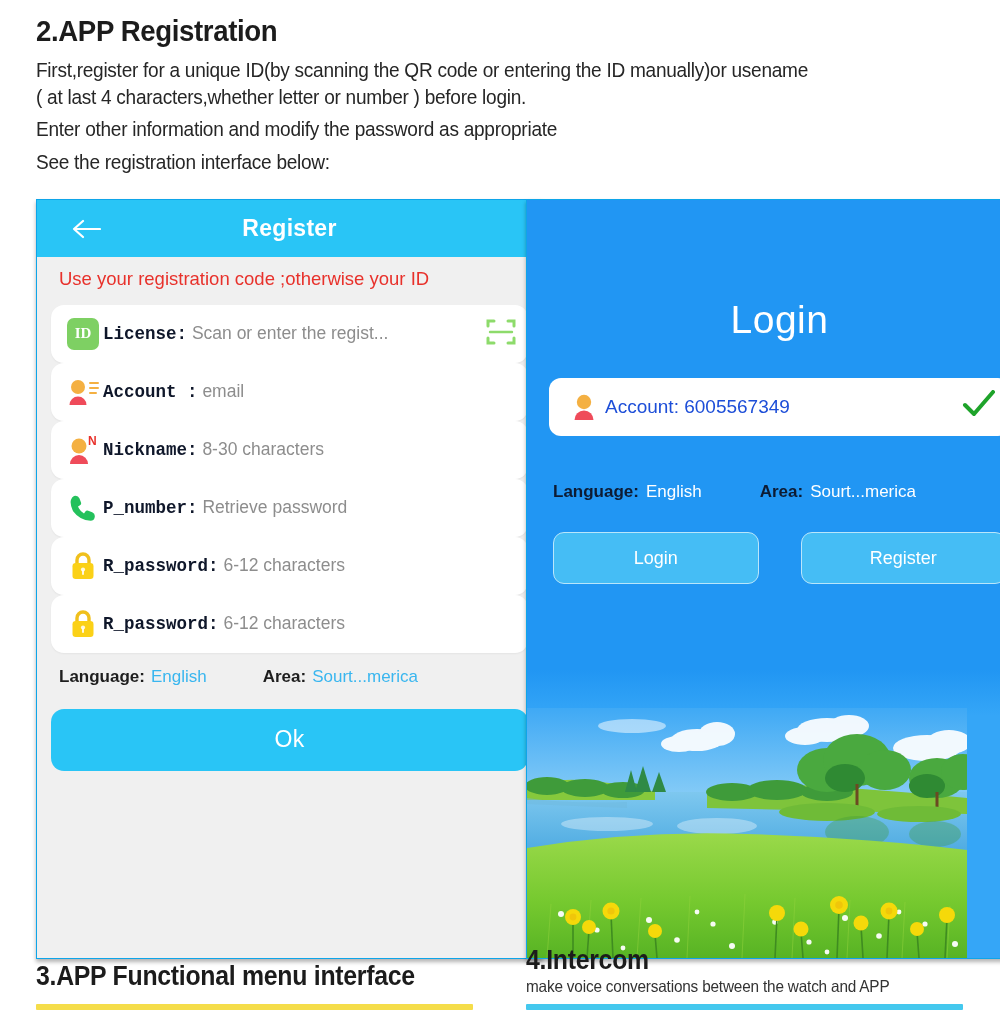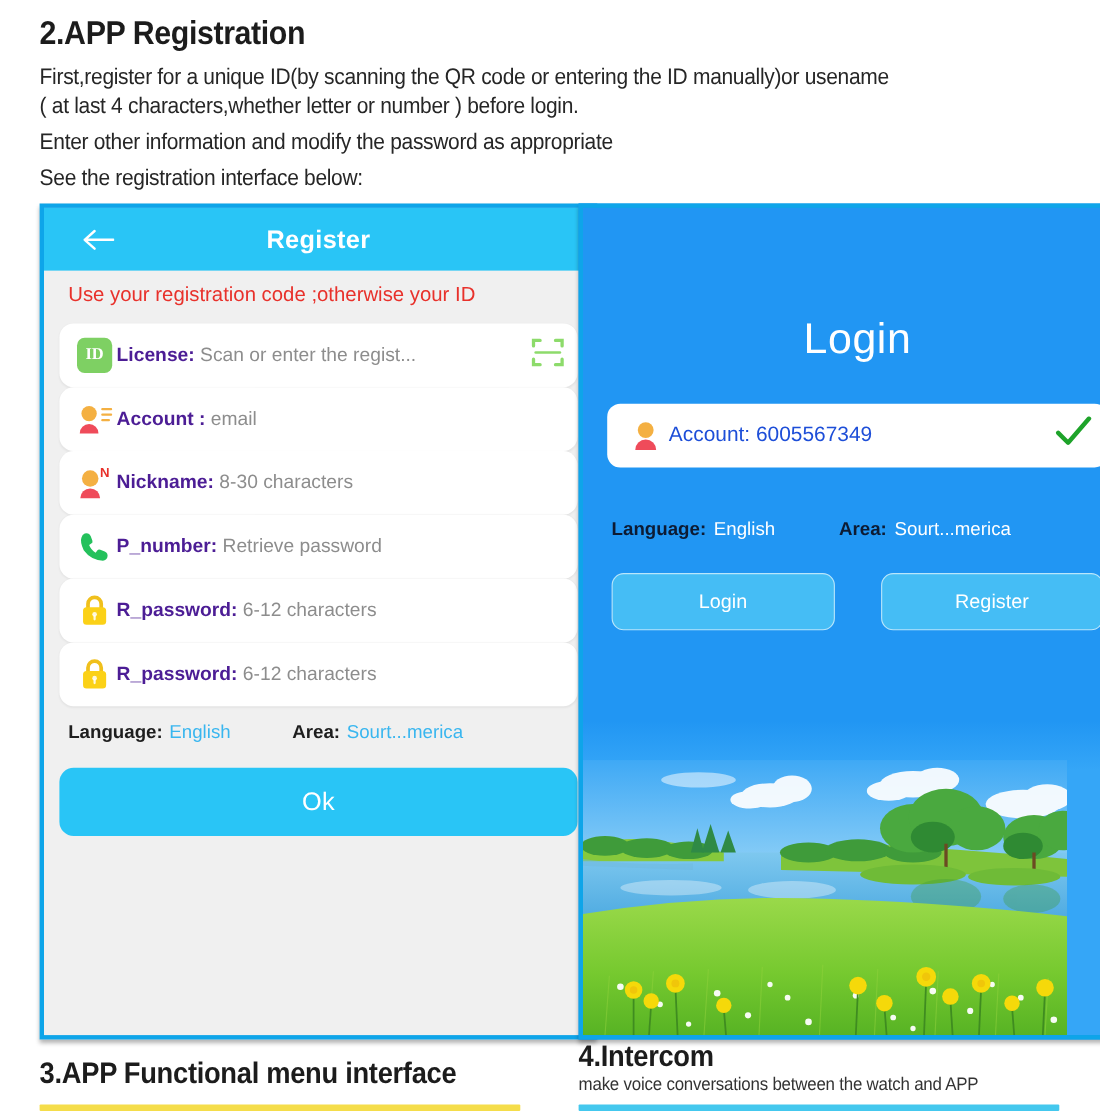--- a/index.html
+++ b/index.html
@@ -23,23 +23,23 @@
     letter-spacing:-0.3px; margin-top:6px;
     transform: scaleX(0.93); transform-origin: left center;
     white-space: pre-line;
   }
   .doc-p.tight { margin-top:5px; }
 
   
   .phones { position:absolute; left:0; top:185px; width:1000px; height:760px; }
 
   .phone {
-    position:absolute; top:0; width:507px; height:760px;
+    position:absolute; top:14px; width:507px; height:760px;
     background:#f0f0f0; overflow:hidden;
-    border:4px solid #0ea5e9;
+    border:1px solid #0ea5e9;
     box-shadow: 0 3px 4px rgba(0,0,0,0.30);
   }
   .phone.left  { left:36px; }
   .phone.right { left:526px; background:#2196f3; }
 
   
   .reg-titlebar {
     height:57px; background:#29c5f6; position:relative;
     display:flex; align-items:center; justify-content:center;
   }
@@ -56,21 +56,21 @@
   }
   .fields { padding:14px 14px 0 14px; }
   .field {
     background:#ffffff; border-radius:13px; height:58px;
     display:flex; align-items:center; padding:0 12px;
     box-shadow:0 1px 2px rgba(0,0,0,0.05);
     position:relative;
   }
   .field .ficon { width:40px; flex:0 0 40px; display:flex; align-items:center; justify-content:center; }
   .field .ftext { font-size:17.5px; white-space:nowrap; overflow:hidden; }
-  .field .flabel { color:#4c1d95; font-weight:700; }
+  .field .flabel { color:#0f172a; font-weight:700;font-family:Liberation Mono, monospace; }
   .field .fval { color:#8d8d8d; font-weight:400; }
   .scan-btn { position:absolute; right:10px; top:50%; transform:translateY(-50%); }
 
   .idbadge {
     width:32px; height:32px; border-radius:7px; background:#7ed063;
     color:#fff; font-size:15px; font-weight:600;
     display:flex; align-items:center; justify-content:center;
     font-family:"Liberation Serif", serif;
   }
 

